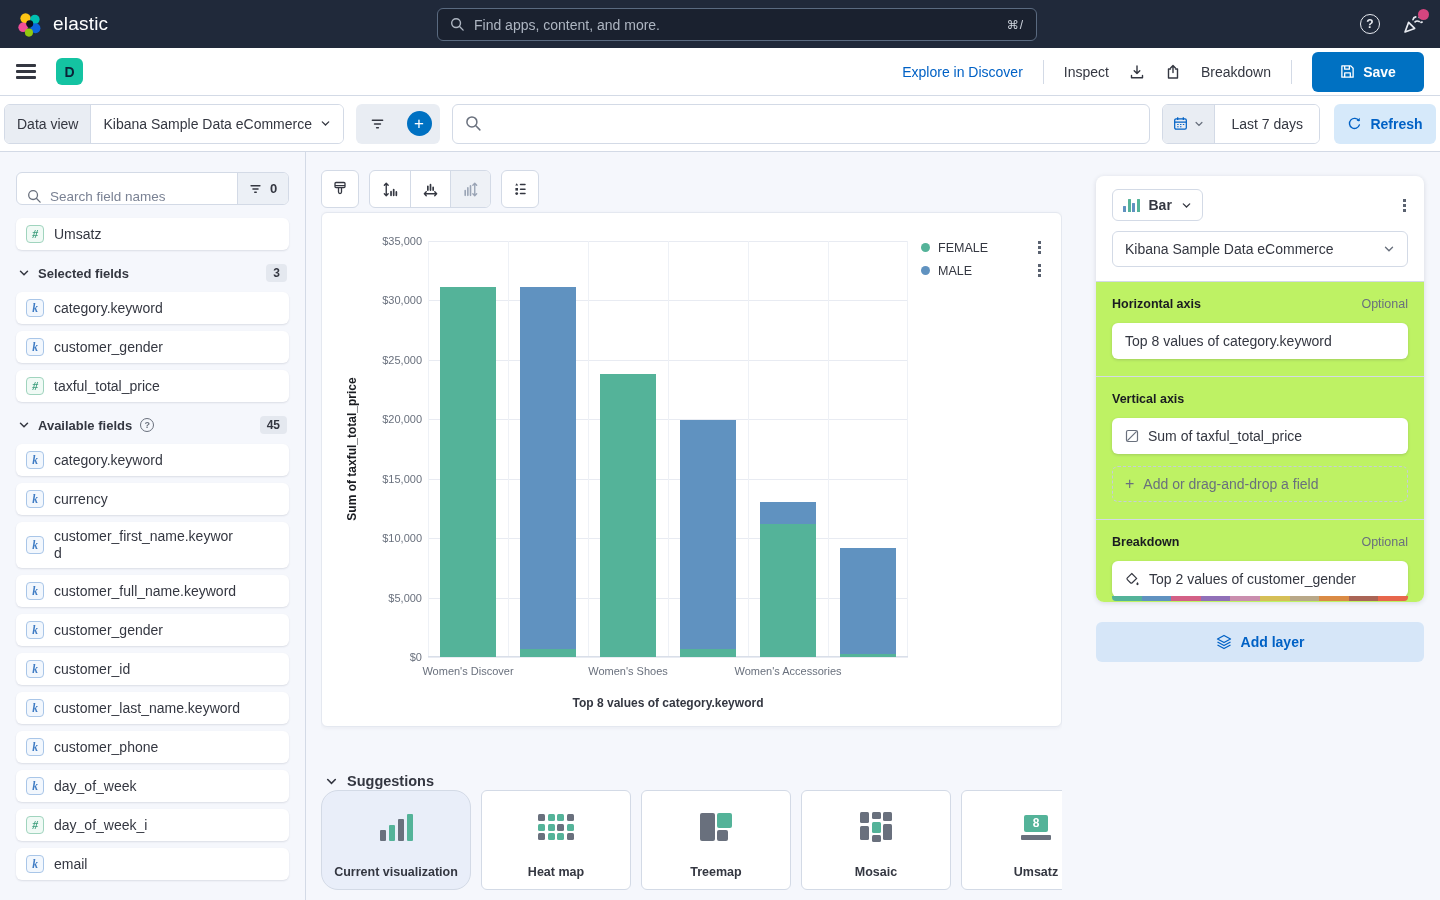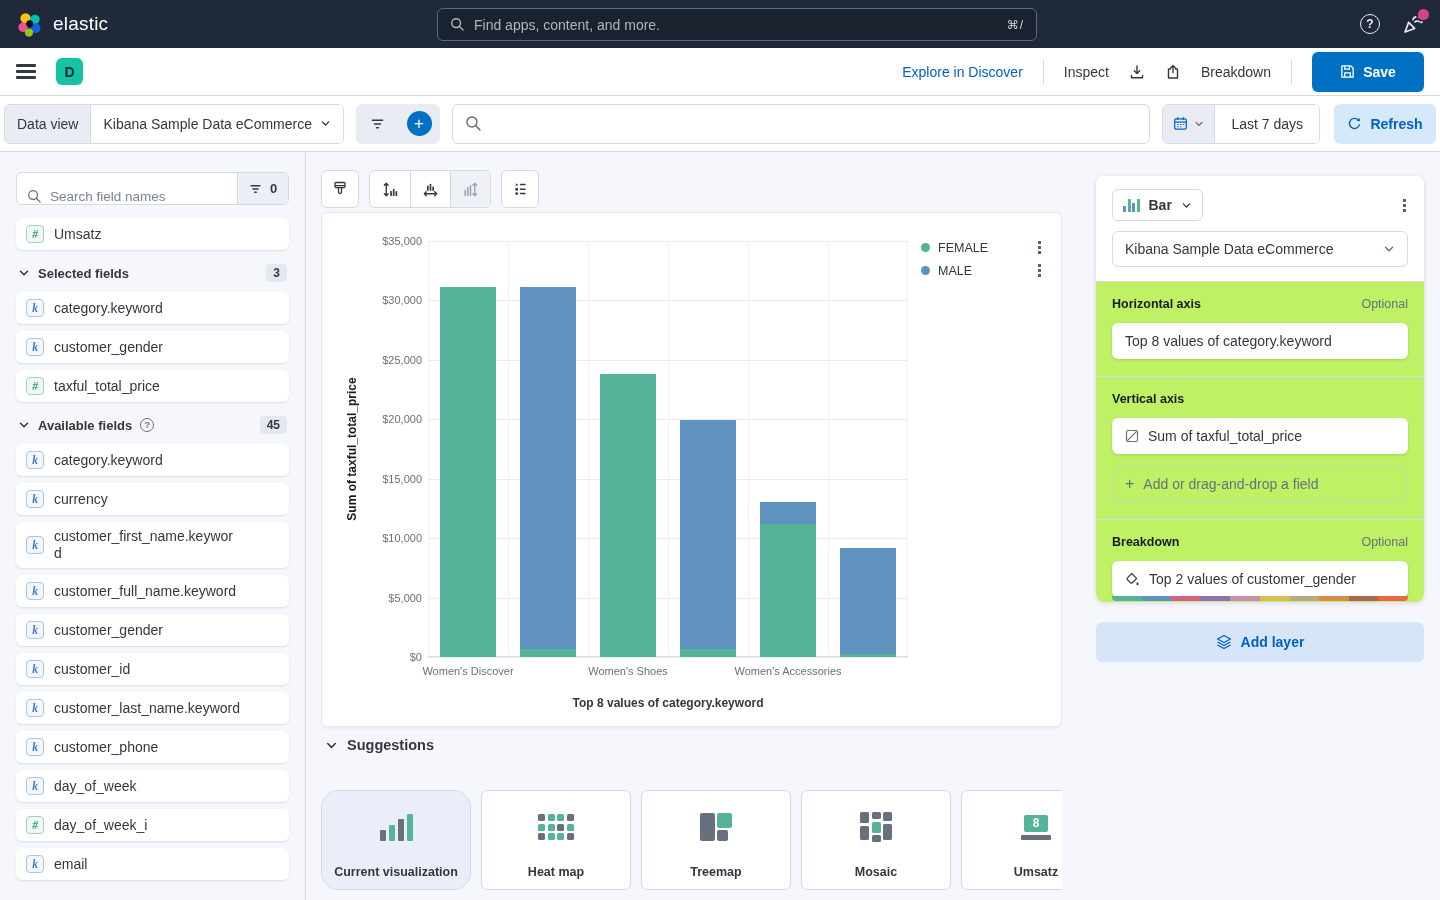--- a/index.html
+++ b/index.html
@@ -108,21 +108,21 @@
   .plot { position:absolute; left:106px; top:28px; width:480px; height:416px; }
   .gridh { position:absolute; left:0; right:0; height:1px; background:#e8ebf2; }
   .gridv { position:absolute; top:0; bottom:0; width:1px; background:#eef1f6; }
   .baseline { position:absolute; left:0; right:0; bottom:0; height:1px; background:#d9dfe9; }
   .barstack { position:absolute; bottom:0; width:56px; display:flex; flex-direction:column-reverse; }
   .barseg { width:100%; }
   .xticks { position:absolute; top:452px; left:106px; width:480px; height:14px; }
   .xticks span { position:absolute; transform:translateX(-50%); font-size:11px; color:#69707d; white-space:nowrap; }
   .xlab { position:absolute; top:483px; left:106px; width:480px; text-align:center; font-size:12px; font-weight:bold; color:#343741; }
 
-  .sugg-head { position:absolute; top:585px; left:4px; display:flex; align-items:center; gap:9px; cursor:pointer; }
+  .sugg-head { position:absolute; top:621px; left:4px; display:flex; align-items:center; gap:9px; cursor:pointer; }
   .sugg-head b { font-size:14.5px; }
   .sugg-row { position:absolute; top:638px; left:0; width:741px; height:101px; display:flex; gap:10px; }
   .sugg-card { flex:0 0 150px; height:100px; background:#fff; border:1px solid #d3dae6; border-radius:6px; position:relative;
                display:flex; align-items:center; justify-content:center; cursor:pointer; }
   .sugg-card.sel { background:#e9eef9;border-radius:17px; }
   .sugg-label { position:absolute; bottom:10px; left:0; right:0; text-align:center; font-size:12.5px; font-weight:600; color:#343741; }
   .sugg-icon { margin-bottom:26px; }
   .ic-bars { display:flex; align-items:flex-end; gap:3px; height:28px; }
   .ic-bars i { width:6px; border-radius:1px; }
   .ic-heat { display:grid; grid-template-columns:repeat(4,7px); gap:2.5px; }

